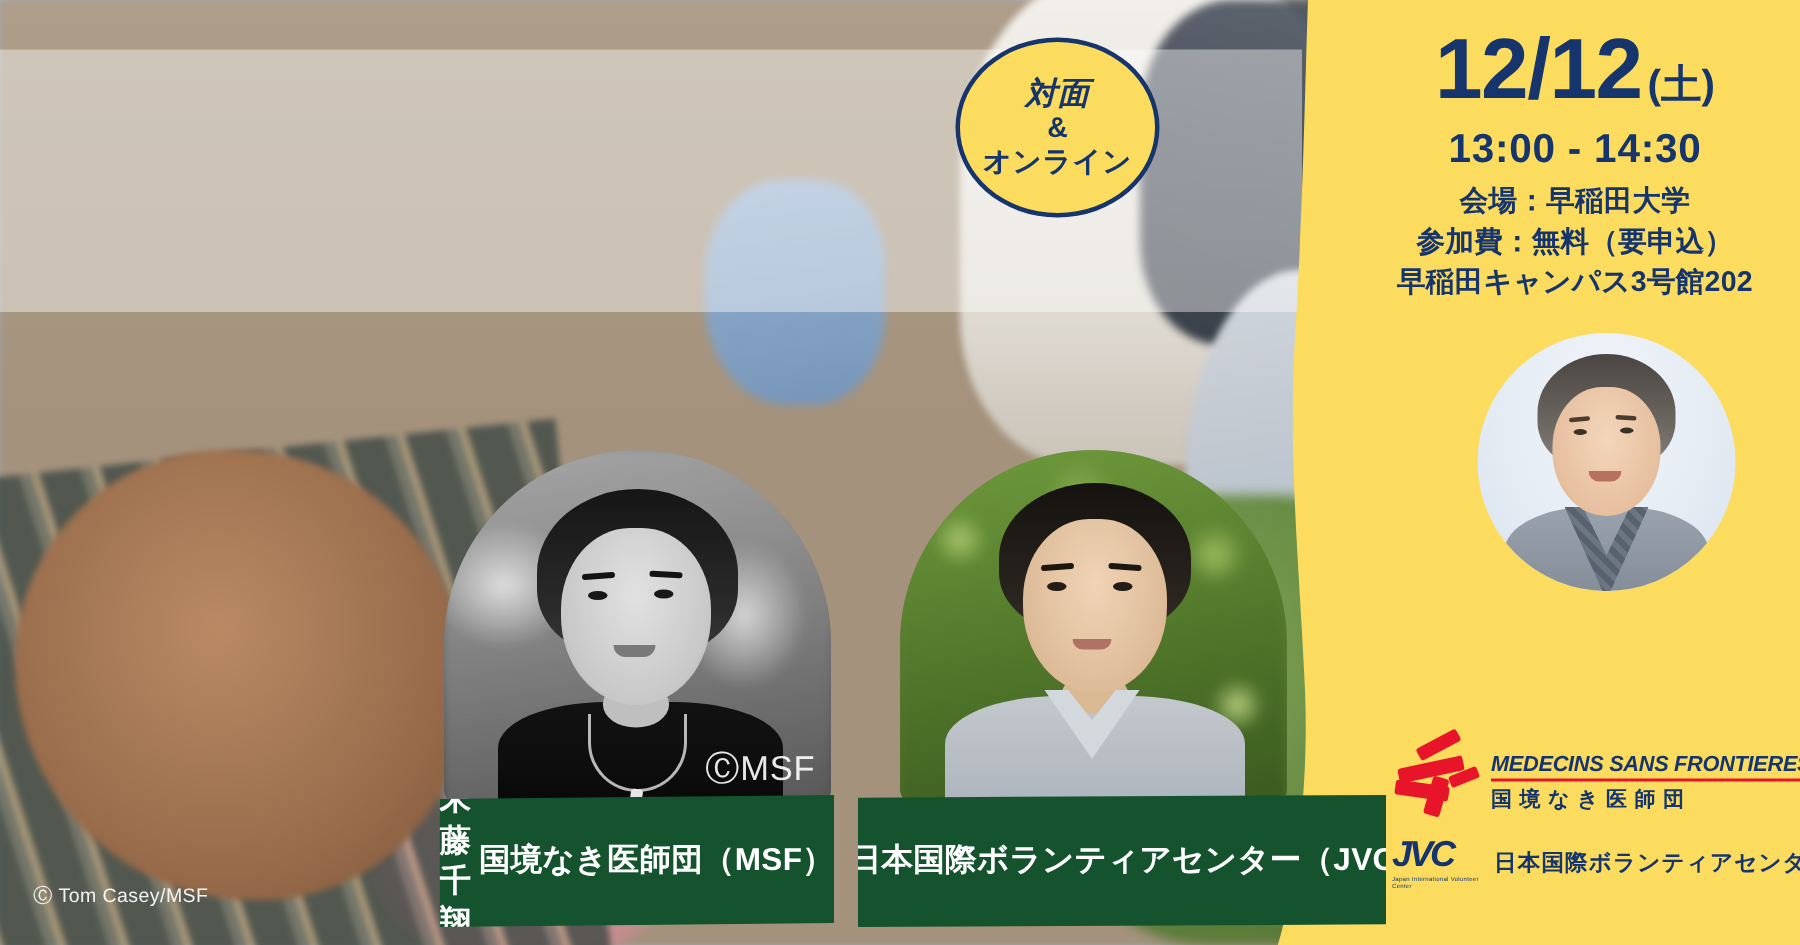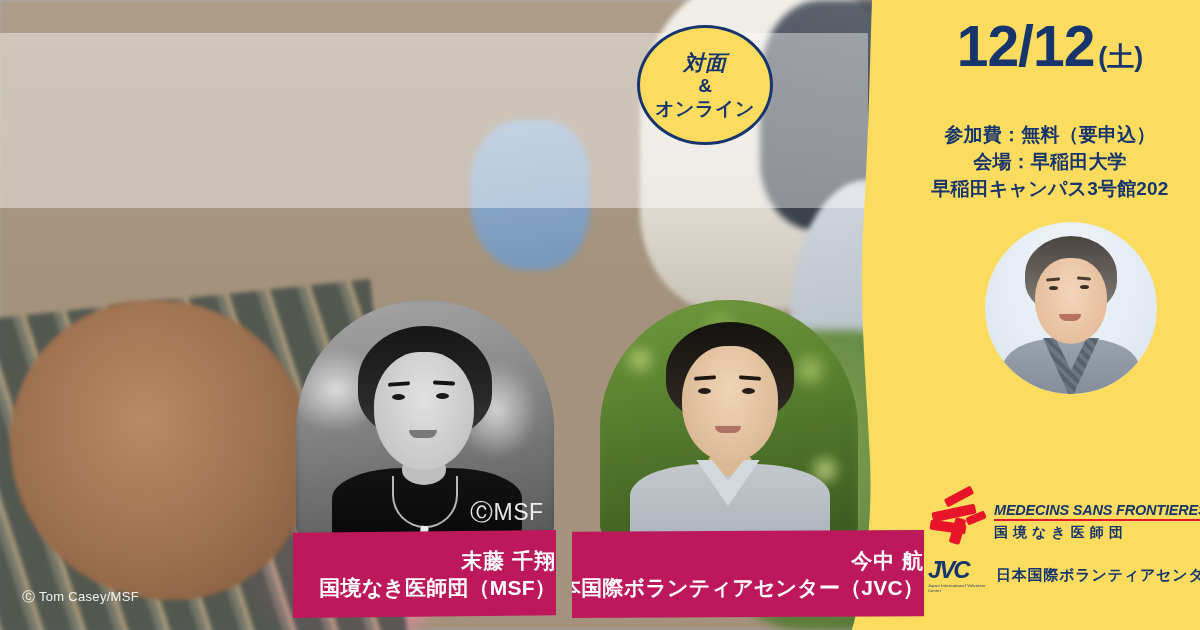--- a/index.html
+++ b/index.html
@@ -281,22 +281,22 @@
              clip-path:polygon(50% 100%, 6% 0, 28% 0, 50% 44%, 72% 0, 94% 0); }
   .s2-neck { left:108px; top:150px; width:44px; height:26px; background:#d9b894; }
 
   .credit-msf {
     position:absolute; left:470px; top:497px; z-index:6;
     color:rgba(255,255,255,.9); font-size:23px; letter-spacing:.5px;
   }
 
   
   .cap {
-    position:absolute; z-index:7; background:#be185d;
-    display:flex; flex-direction:column; align-items:flex-end; justify-content:center;
+    position:absolute; z-index:7; background:#14532d;
+    display:flex; align-items:center; justify-content:center;
     line-height:1.3;
   }
   .cap-1 { left:293px; top:530px; width:263px; height:88px;
            clip-path:polygon(0 3%, 100% 0, 100% 97%, 0 100%); }
   .cap-2 { left:572px; top:530px; width:352px; height:88px;
            clip-path:polygon(0 2%, 100% 0, 100% 98%, 0 100%); }
   .cap-name { color:#fff; font-size:21px; font-weight:700; letter-spacing:1px; }
   .cap-org  { color:#fff; font-size:21px; font-weight:700; letter-spacing:.2px; white-space:nowrap; }
 
   .photo-credit {
@@ -331,25 +331,26 @@
     <div class="badge-line2">オンライン</div>
   </div>
 
   <div class="yellow-panel"></div>
 
   <div class="date-block">
     <div class="date-line">
       <span class="date-big">12/12</span>
       <span class="date-dow">(土)</span>
     </div>
+    <div class="time">13:00 - 14:30</div>
   </div>
 
   <div class="details">
+    <div class="detail-row">会場：早稲田大学</div>
     <div class="detail-row">参加費：無料（要申込）</div>
-    <div class="detail-row">会場：早稲田大学</div>
     <div class="detail-row">早稲田キャンパス3号館202</div>
   </div>
 
   <div class="facil-photo">
     <div class="fp-body"></div>
     <div class="fp-collar"></div>
     <div class="fp-hair"></div>
     <div class="fp-face"></div>
     <div class="fp-brow l"></div>
     <div class="fp-brow r"></div>

